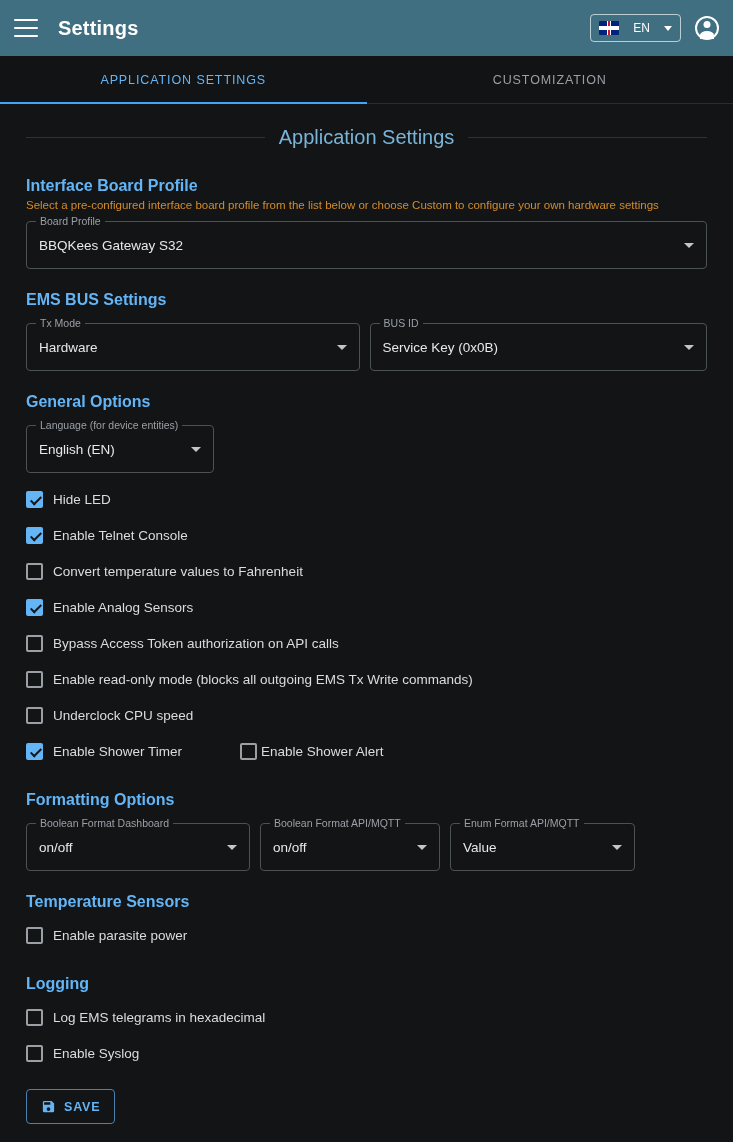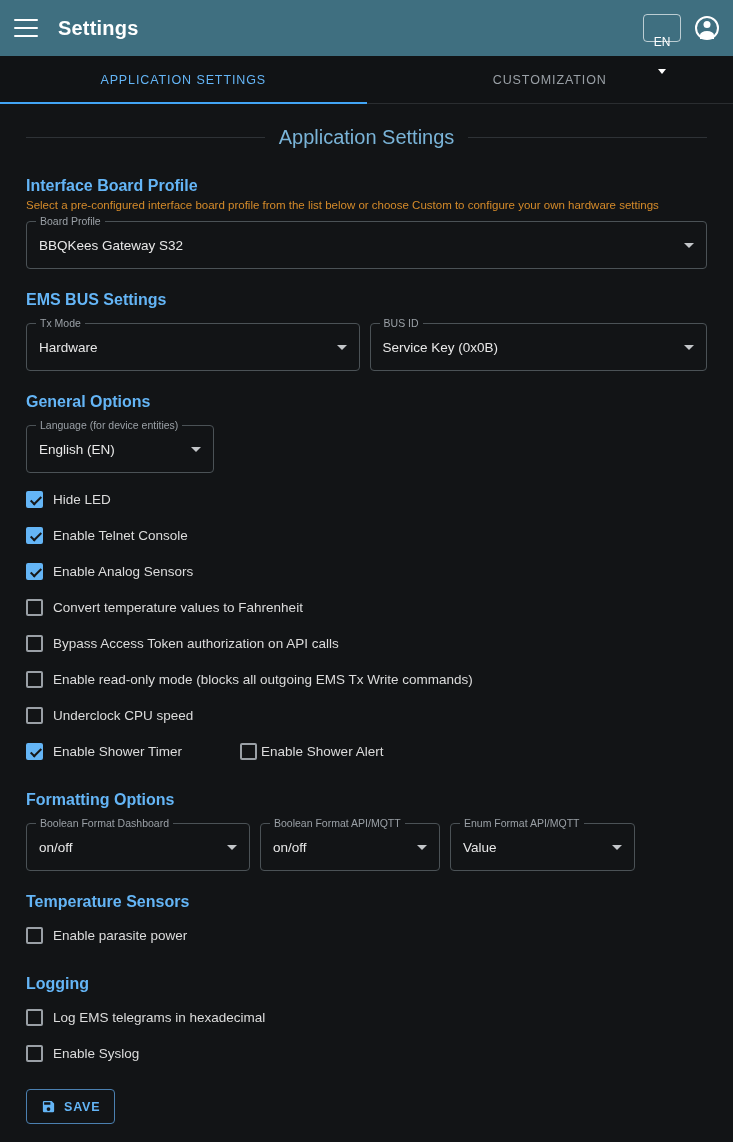--- a/index.html
+++ b/index.html
@@ -41,26 +41,25 @@
   .appbar-right {
     margin-left: auto;
     display: flex;
     align-items: center;
     gap: 14px;
   }
   .lang-btn {
     border: 1px solid rgba(255,255,255,.65);
     border-radius: 4px;
     height: 28px;
-    display: flex; align-items: center; gap: 20px;
+    display: flex; align-items: center; gap: 14px;
     padding: 0 8px;
     font-size: 12px;
     color: #fff;
     cursor: pointer;
-    flex-direction: column;
   }
   .flag {
     width: 20px; height: 14px;
     background: #00247d;
     position: relative;
     border-radius: 1px;
     overflow: hidden;
     display: inline-block;
   }
   .flag:before, .flag:after {
@@ -324,26 +323,26 @@
 
   <div class="check-row">
     <span class="cb checked"></span>
     <span class="label">Hide LED</span>
   </div>
   <div class="check-row">
     <span class="cb checked"></span>
     <span class="label">Enable Telnet Console</span>
   </div>
   <div class="check-row">
+    <span class="cb"></span>
+    <span class="label">Convert temperature values to Fahrenheit</span>
+  </div>
+  <div class="check-row">
     <span class="cb checked"></span>
     <span class="label">Enable Analog Sensors</span>
-  </div>
-  <div class="check-row">
-    <span class="cb"></span>
-    <span class="label">Convert temperature values to Fahrenheit</span>
   </div>
   <div class="check-row">
     <span class="cb"></span>
     <span class="label">Bypass Access Token authorization on API calls</span>
   </div>
   <div class="check-row">
     <span class="cb"></span>
     <span class="label">Enable read-only mode (blocks all outgoing EMS Tx Write commands)</span>
   </div>
   <div class="check-row">

